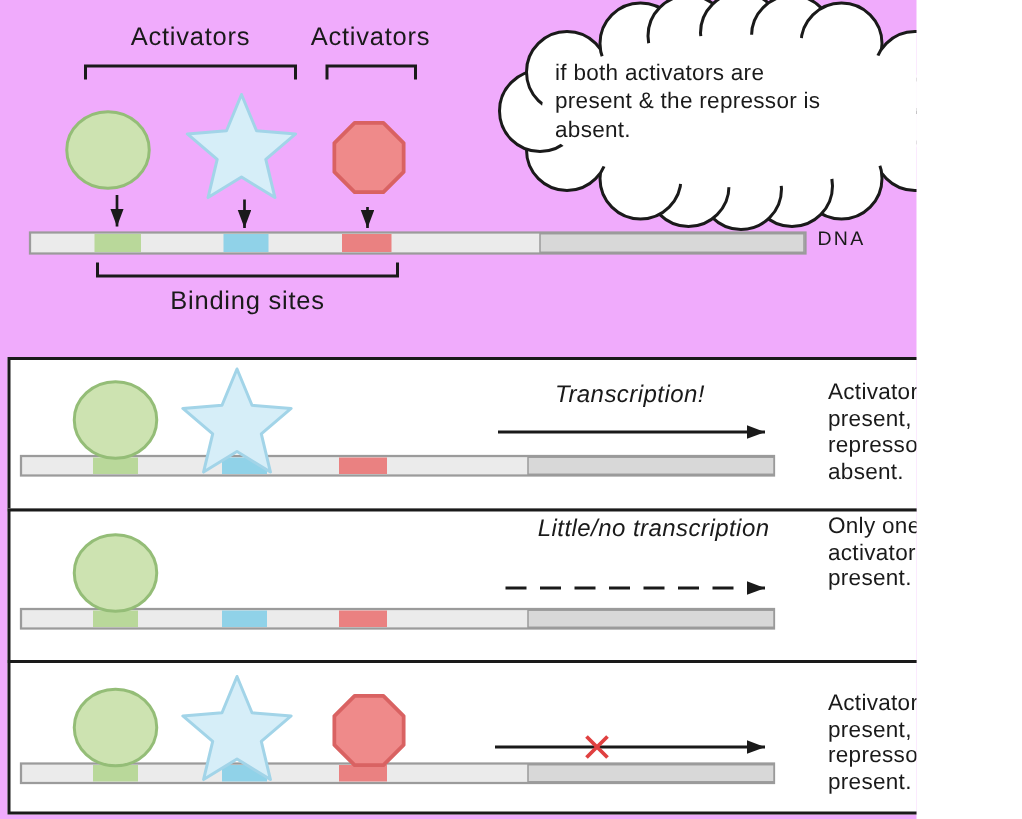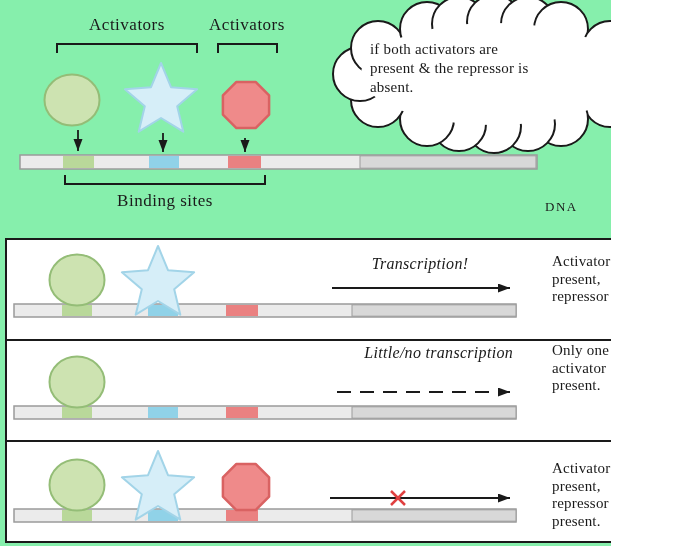--- a/index.html
+++ b/index.html
@@ -1,23 +1,23 @@
 <!DOCTYPE html>
 <html style="--ink: #1a1a1a; --activator-oval-fill: #cde3b1; --activator-oval-stroke: #94bd77; --activator-star-fill: #d6eef8; --activator-star-stroke: #a2d4e8; --repressor-fill: #ef8a8a; --repressor-stroke: #d96262; --dna-fill: #ebebeb; --dna-dark-fill: #d8d8d8; --dna-stroke: #9b9b9b; --site-green: #b9d89a; --site-blue: #90d2e8; --site-red: #ea8181; --x-mark: #e04040;"><head>
 <meta charset="utf-8">
 <style>
   html, body { margin: 0; padding: 0; background: #ffffff; }
   #stage {
     position: relative;
     width: 611px;
     height: 546px;
-    font-family: Liberation Serif, serif;
+    font-family: Liberation Sans, sans-serif;
     color: #1a1a1a;
     overflow: hidden;
-    background: #86efac;
+    background: #f0abfc;
   }
   .txt { position: absolute; z-index: 3; color: #1a1a1a; }
   .center { text-align: center; }
   .hand-big { font-size: 17px; letter-spacing: 0.5px; }
   .hand-small { font-size: 13px; letter-spacing: 1.5px; }
   .arrow-label { font-size: 16px; font-style: italic; letter-spacing: 0.3px; }
   .caption { font-size: 15px; line-height: 1.18; letter-spacing: 0.2px; }
   .note { font-size: 15px; line-height: 1.25; letter-spacing: 0.2px; }
 
   .panels { position: absolute; left: 5px; top: 238px; width: 670px; z-index: 0; }
@@ -142,21 +142,21 @@
       <use href="#oval-shape" x="77" y="485" class="oval"></use>
       <use href="#star-shape" x="158" y="489" class="star"></use>
       <use href="#oct-shape" x="246" y="487" class="oct"></use>
       <line class="ink" x1="330" y1="498" x2="510" y2="498" marker-end="url(#ah)"></line>
       <path class="xmark" d="M391,491 L405,505 M405,491 L391,505"></path>
     </g>
   </svg>
 
   <div class="txt hand-big center" style="left:57px; top:15px; width:140px;">Activators</div>
   <div class="txt hand-big center" style="left:187px; top:15px; width:120px;">Activators</div>
-  <div class="txt hand-small" style="left:545px; top:151px;margin-top:48px;">DNA</div>
+  <div class="txt hand-small" style="left:545px; top:151px;">DNA</div>
   <div class="txt hand-big center" style="left:95px; top:191px; width:140px;">Binding sites</div>
 
   <div class="txt note" style="left:370px; top:40px; width:256px;">
     <div>if both activators are</div>
     <div>present &amp; the repressor is</div>
     <div>absent.</div>
   </div>
 
   <div class="txt arrow-label center" style="left:340px; top:255px; width:160px;">Transcription!</div>
   <div class="txt caption" style="left:552px; top:253px; width:108px;">Activators present, repressor absent.</div>

